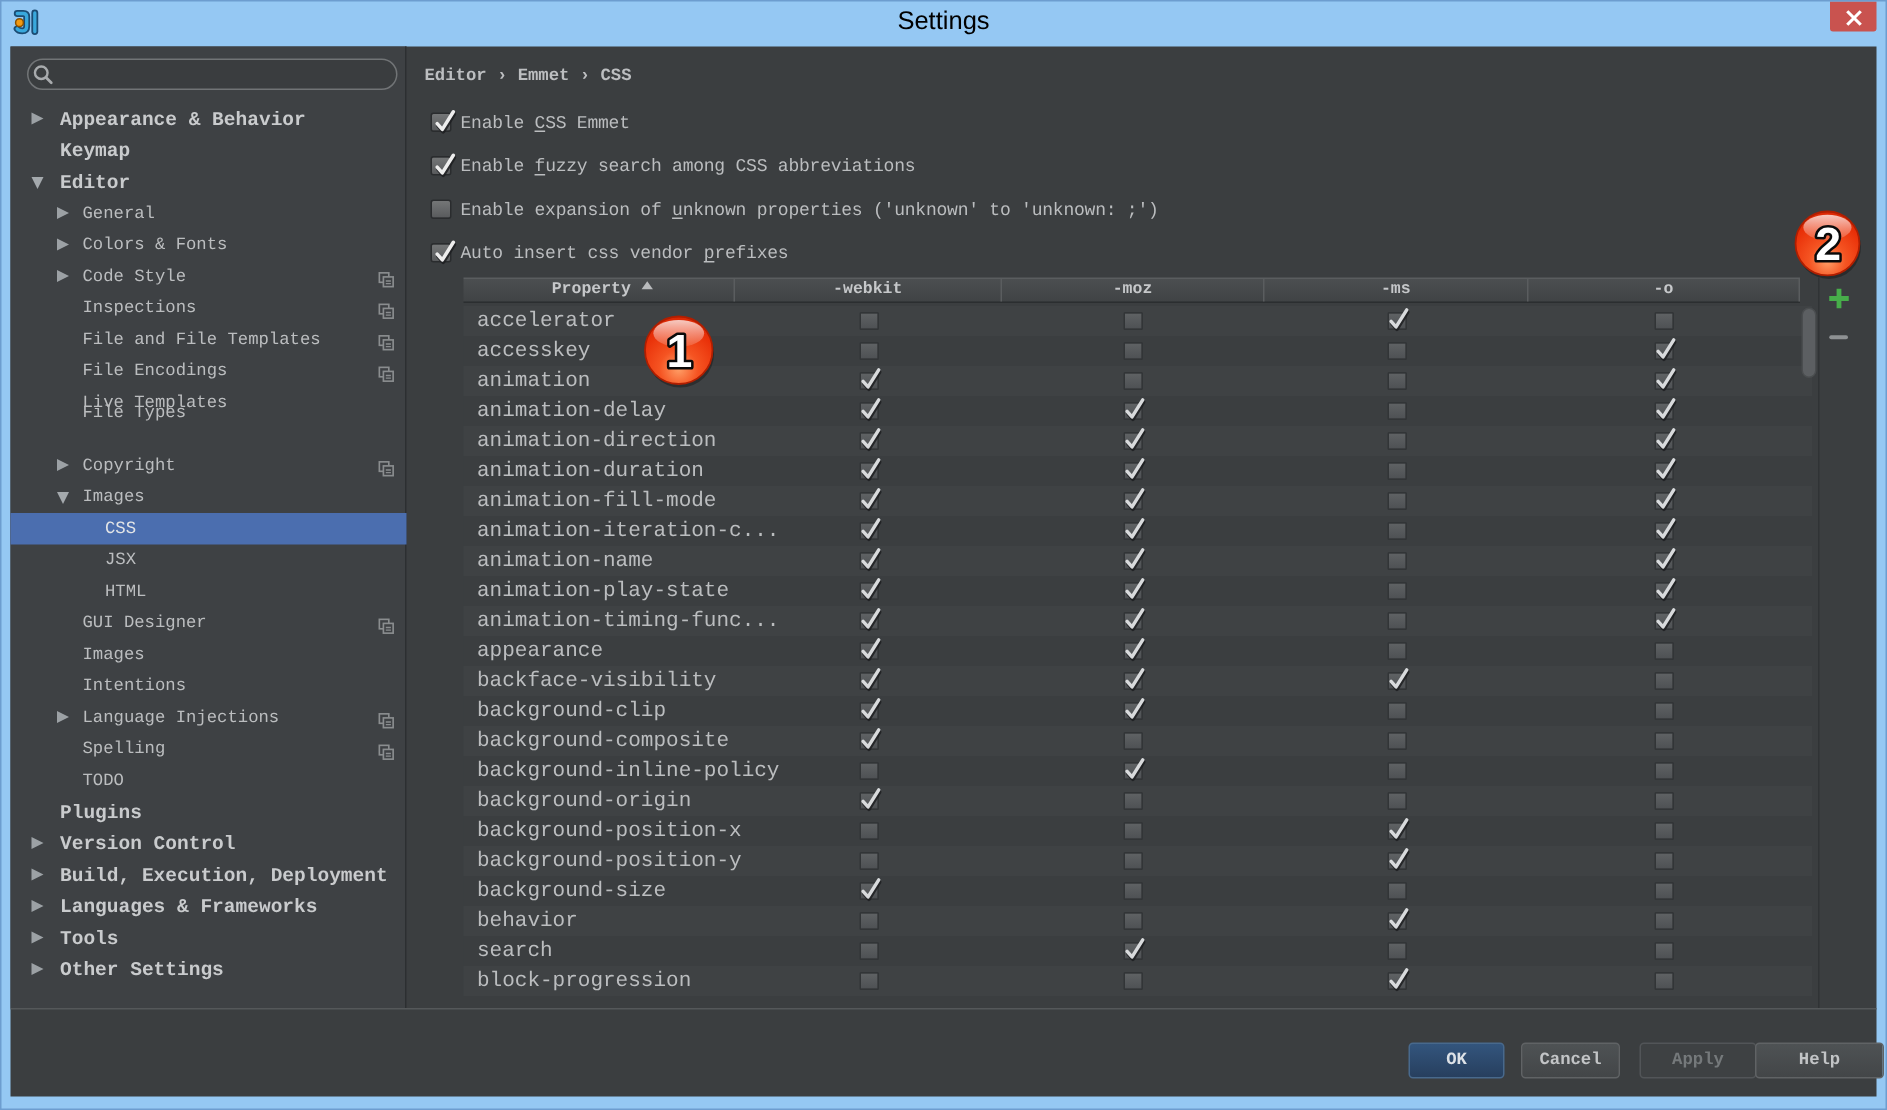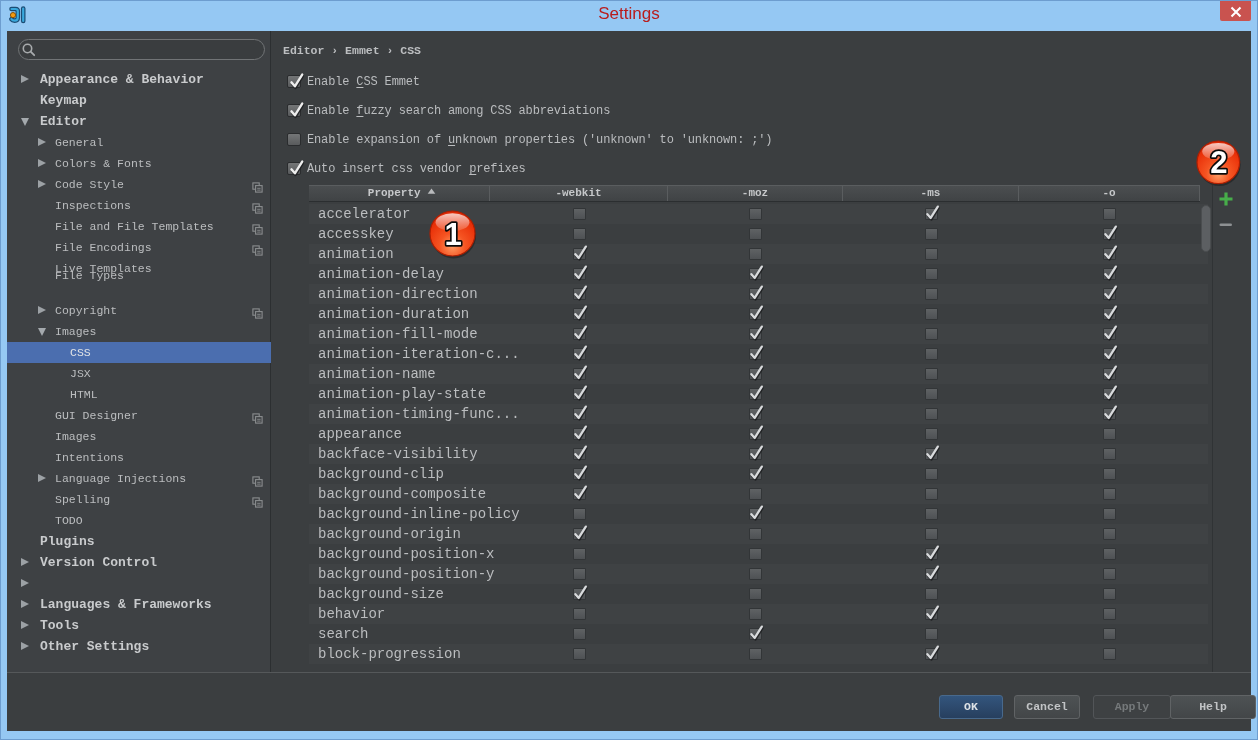--- a/index.html
+++ b/index.html
@@ -1,18 +1,18 @@
 <!DOCTYPE html>
 <html><head><meta charset="utf-8"><title>Settings</title><style>
 *{margin:0;padding:0;box-sizing:border-box}
 html,body{width:1258px;height:740px;overflow:hidden}
 body{background:#95C8F3;font-family:"Liberation Mono",monospace;position:relative}
 .abs{position:absolute}
 #frame-edge{left:0;top:0;width:1258px;height:740px;border:1px solid #6D9DCF;pointer-events:none;z-index:50}
-#title{top:4px;left:0;width:1258px;text-align:center;font-family:"Liberation Sans",sans-serif;font-size:17px;color:#b91c1c}
+#title{top:4px;left:0;width:1258px;text-align:center;font-family:"Liberation Sans",sans-serif;font-size:17px;color:#000000}
 #closebtn{left:1220px;top:1px;width:31px;height:20px;background:#C9534F;border-radius:0 0 2px 2px}
 #winbody{left:7px;top:31px;width:1244px;height:700px;background:#3B3E40}
 #sidebar{left:7px;top:31px;width:264px;height:641px;background:#3E4144;border-right:1px solid #2C2F31}
 #hline{left:7px;top:672px;width:1244px;height:1px;background:#55585A}
 #searchbox{left:18px;top:39px;width:247px;height:21px;border:1px solid #717476;border-radius:11px;background:#3A3D3F}
 .trow{position:absolute;left:7px;width:264px;height:21px;line-height:21px;color:#BBBDBF;font-size:11.5px;white-space:pre}
 .trow.b{font-weight:bold;font-size:13px;color:#C9CBCD}
 .trow.sel{background:#4B6EAF;color:#E2E4E6}
 .trow .lbl{position:absolute;top:0}
 .arr{position:absolute;top:6px;width:0;height:0}
@@ -107,21 +107,21 @@
         <path d="M5.2 6.3 H8.6 M5.2 8.1 H8.6" stroke="#8A8D8F" stroke-width="0.9"></path>
       </svg></span></div>
 <div class="trow" style="top:489px"><span class="lbl" style="left:48px">Spelling</span><span class="cicon"><svg width="11" height="11">
         <rect x="0.9" y="0.9" width="6.3" height="6.3" fill="none" stroke="#8A8D8F" stroke-width="1.1"></rect>
         <rect x="3.6" y="3.6" width="6.5" height="6.5" fill="#3E4144" stroke="#8A8D8F" stroke-width="1.1"></rect>
         <path d="M5.2 6.3 H8.6 M5.2 8.1 H8.6" stroke="#8A8D8F" stroke-width="0.9"></path>
       </svg></span></div>
 <div class="trow" style="top:510px"><span class="lbl" style="left:48px">TODO</span></div>
 <div class="trow b" style="top:531px"><span class="lbl" style="left:33px">Plugins</span></div>
 <div class="trow b" style="top:552px"><span class="arr r" style="left:14px"></span><span class="lbl" style="left:33px">Version Control</span></div>
-<div class="trow b" style="top:573px"><span class="arr r" style="left:14px"></span></div>
+<div class="trow b" style="top:573px"><span class="arr r" style="left:14px"></span><span class="lbl" style="left:33px">Build, Execution, Deployment</span></div>
 <div class="trow b" style="top:594px"><span class="arr r" style="left:14px"></span><span class="lbl" style="left:33px">Languages &amp; Frameworks</span></div>
 <div class="trow b" style="top:615px"><span class="arr r" style="left:14px"></span><span class="lbl" style="left:33px">Tools</span></div>
 <div class="trow b" style="top:636px"><span class="arr r" style="left:14px"></span><span class="lbl" style="left:33px">Other Settings</span></div>
 <div id="bread" class="abs">Editor › Emmet › CSS</div>
 <div class="cb abs" style="left:287px;top:75px"></div>
 <svg class="abs" style="left:288.5px;top:76.2px;overflow:visible;" width="14" height="14">
     <polyline points="2.5,6.5 6,10.5 13.5,-1.5" fill="none" stroke="#1D1F21" stroke-width="2.6" stroke-linecap="round" stroke-linejoin="round" transform="translate(0.6,1.5) scale(0.98)" opacity="0.85"></polyline>
     <polyline points="2.5,6.5 6,10.5 13.5,-1.5" fill="none" stroke="#EDEDED" stroke-width="2.4" stroke-linecap="round" stroke-linejoin="round" transform="scale(0.98)"></polyline>
   </svg>
 <div class="cblbl" style="left:307px;top:75px">Enable <u>C</u>SS Emmet</div>

